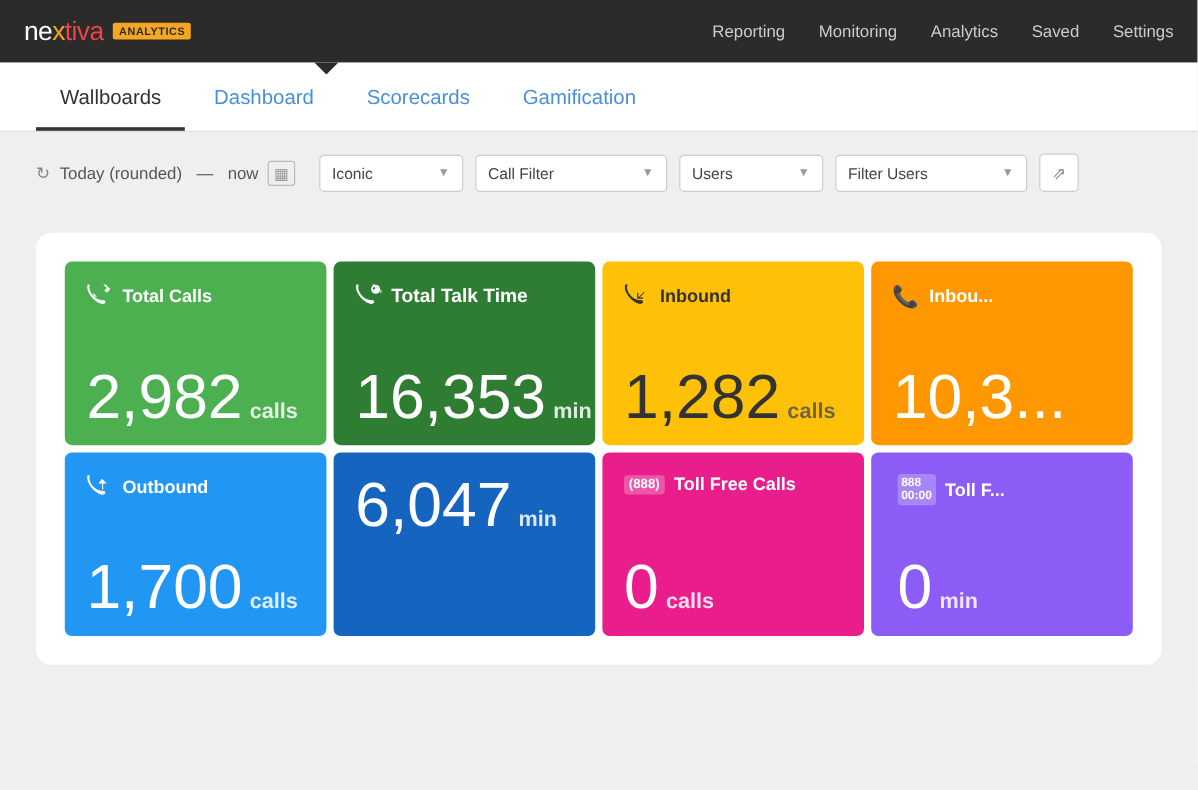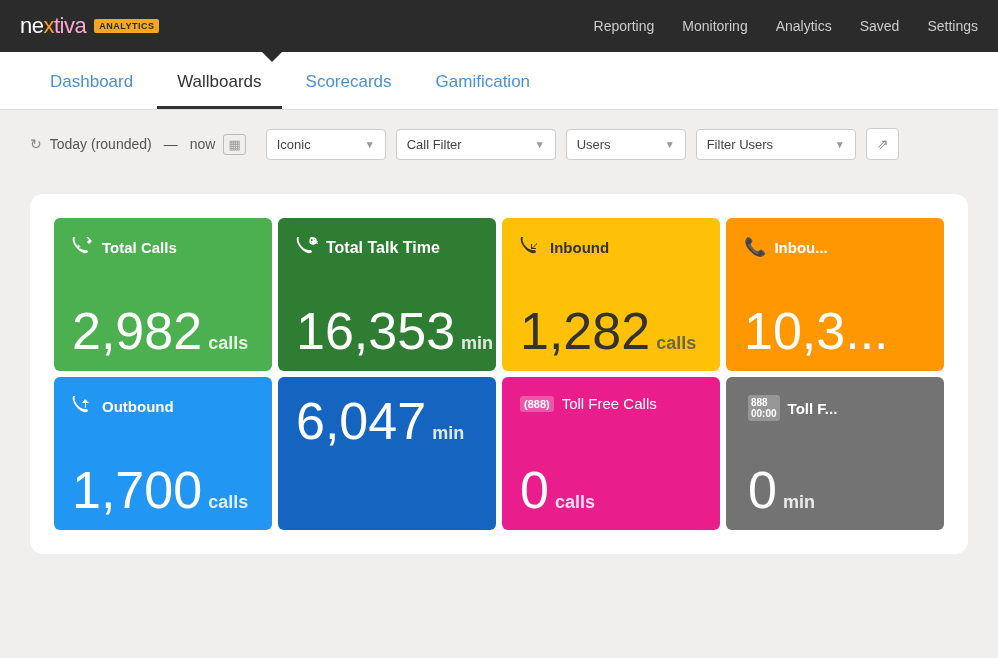--- a/index.html
+++ b/index.html
@@ -201,47 +201,47 @@
       font-weight: 700;
       opacity: 0.85;
     }
 
     
     .card-green { background: #4caf50; }
     .card-dark-green { background: #2e7d32; }
     .card-yellow { background: #ffc107; }
     .card-blue { background: #2196f3; }
     .card-pink { background: #e91e8c; }
-    .card-orange { background: #737373; padding-left: 22px; }
+    .card-orange { background: #8b5cf6; padding-left: 22px; }
 
     .em-dash { margin: 0 4px; }
   </style>
 </head>
 <body>
 
 <nav class="topnav">
   <div class="logo-area">
     <span class="logo-text">
-      <span style="color:#fff;">ne</span><span class="logo-dot">x</span><span style="color:#f9a8d4;">tiva</span>
+      <span style="color:#fff;">ne</span><span class="logo-dot">x</span><span style="color:#ef4444;">tiva</span>
     </span>
     <span class="analytics-badge">ANALYTICS</span>
   </div>
   <div class="nav-links">
     <a class="nav-link">Reporting</a>
     <a class="nav-link">Monitoring</a>
     <a class="nav-link">Analytics</a>
     <a class="nav-link">Saved</a>
     <a class="nav-link">Settings</a>
   </div>
   <div class="nav-arrow"></div>
 </nav>
 
 <div class="tabs-section">
+  <div class="tab active">Wallboards</div>
   <div class="tab">Dashboard</div>
-  <div class="tab active">Wallboards</div>
   <div class="tab">Scorecards</div>
   <div class="tab">Gamification</div>
 </div>
 
 <div class="toolbar">
   <div class="date-label">
     <span class="refresh-icon">↻</span>
     <span>Today (rounded)</span>
     <span class="em-dash">—</span>
     <span>now</span>
@@ -357,21 +357,21 @@
       <div class="metric-card" style="background:#1565c0;color:#fff;">
         <div class="card-value-row">
           <span class="card-value">6,047</span>
           <span class="card-unit">min</span>
         </div>
       </div>
 
       <div class="metric-card card-pink">
         <div class="card-header">
           <span class="card-icon" style="font-size:11px;font-weight:700;background:rgba(255,255,255,0.25);padding:2px 4px;border-radius:3px;">(888)</span>
-          <span style="font-size:15px;font-weight:400;">Toll Free Calls</span>
+          <span style="font-size:15px;font-weight:700;">Toll Free Calls</span>
         </div>
         <div class="card-value-row">
           <span class="card-value">0</span>
           <span class="card-unit">calls</span>
         </div>
       </div>
 
       <div class="metric-card card-orange" style="overflow:hidden;">
         <div class="card-header">
           <span class="card-icon" style="font-size:10px;font-weight:700;background:rgba(255,255,255,0.25);padding:2px 3px;border-radius:3px;">888<br>00:00</span>

